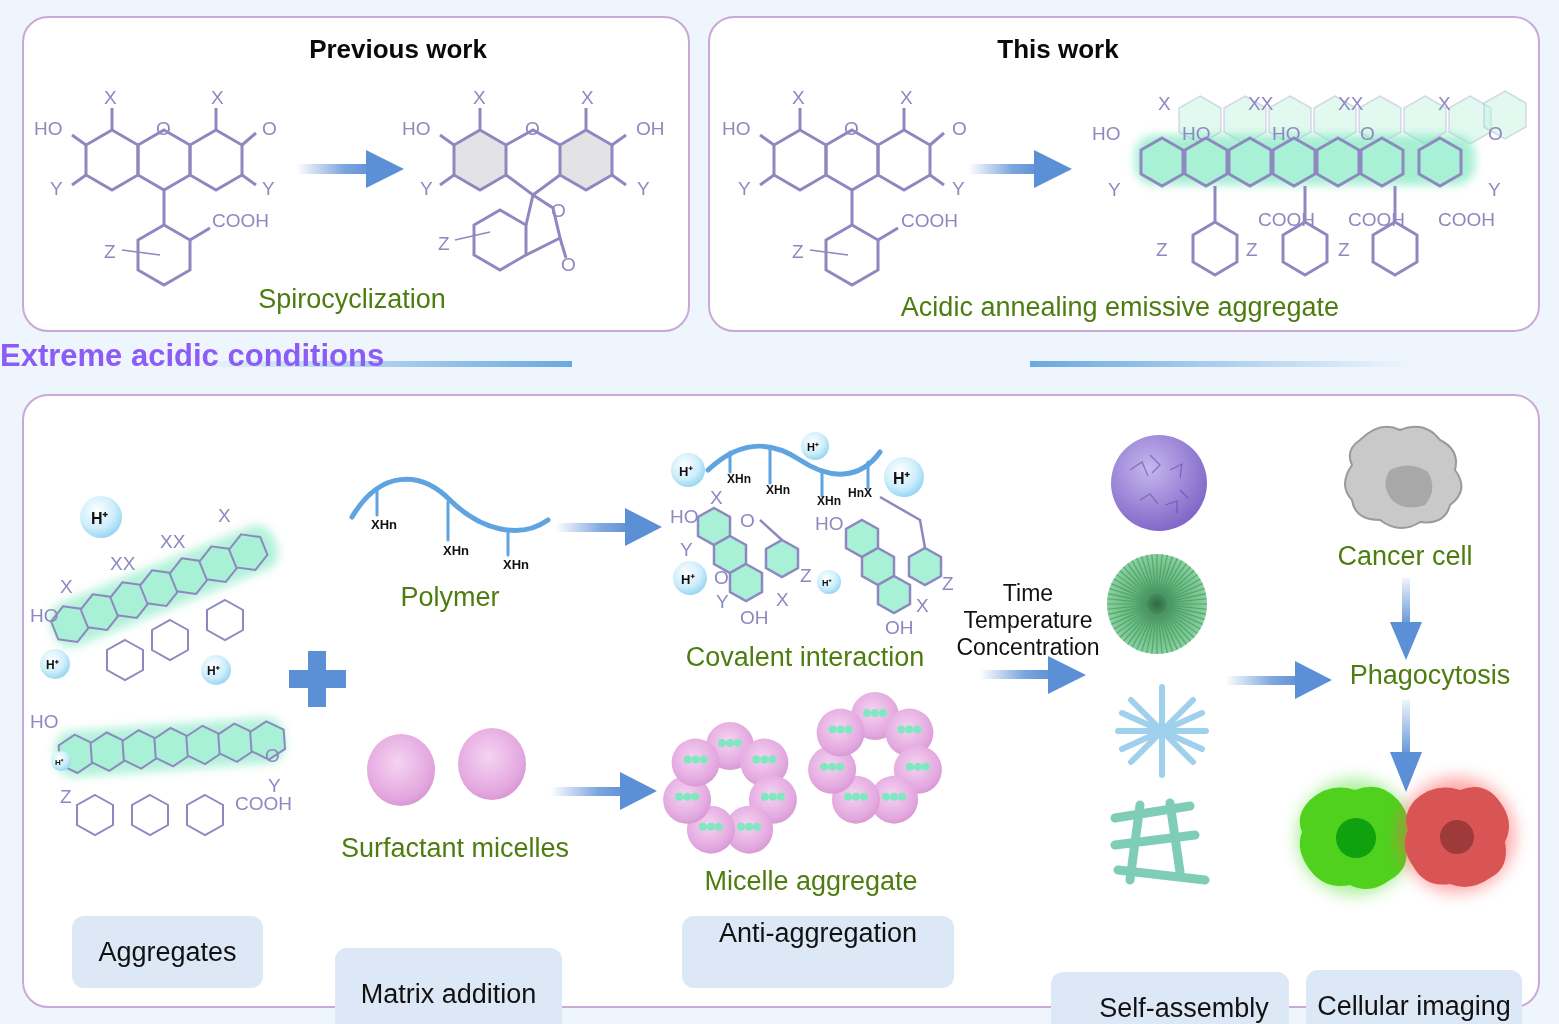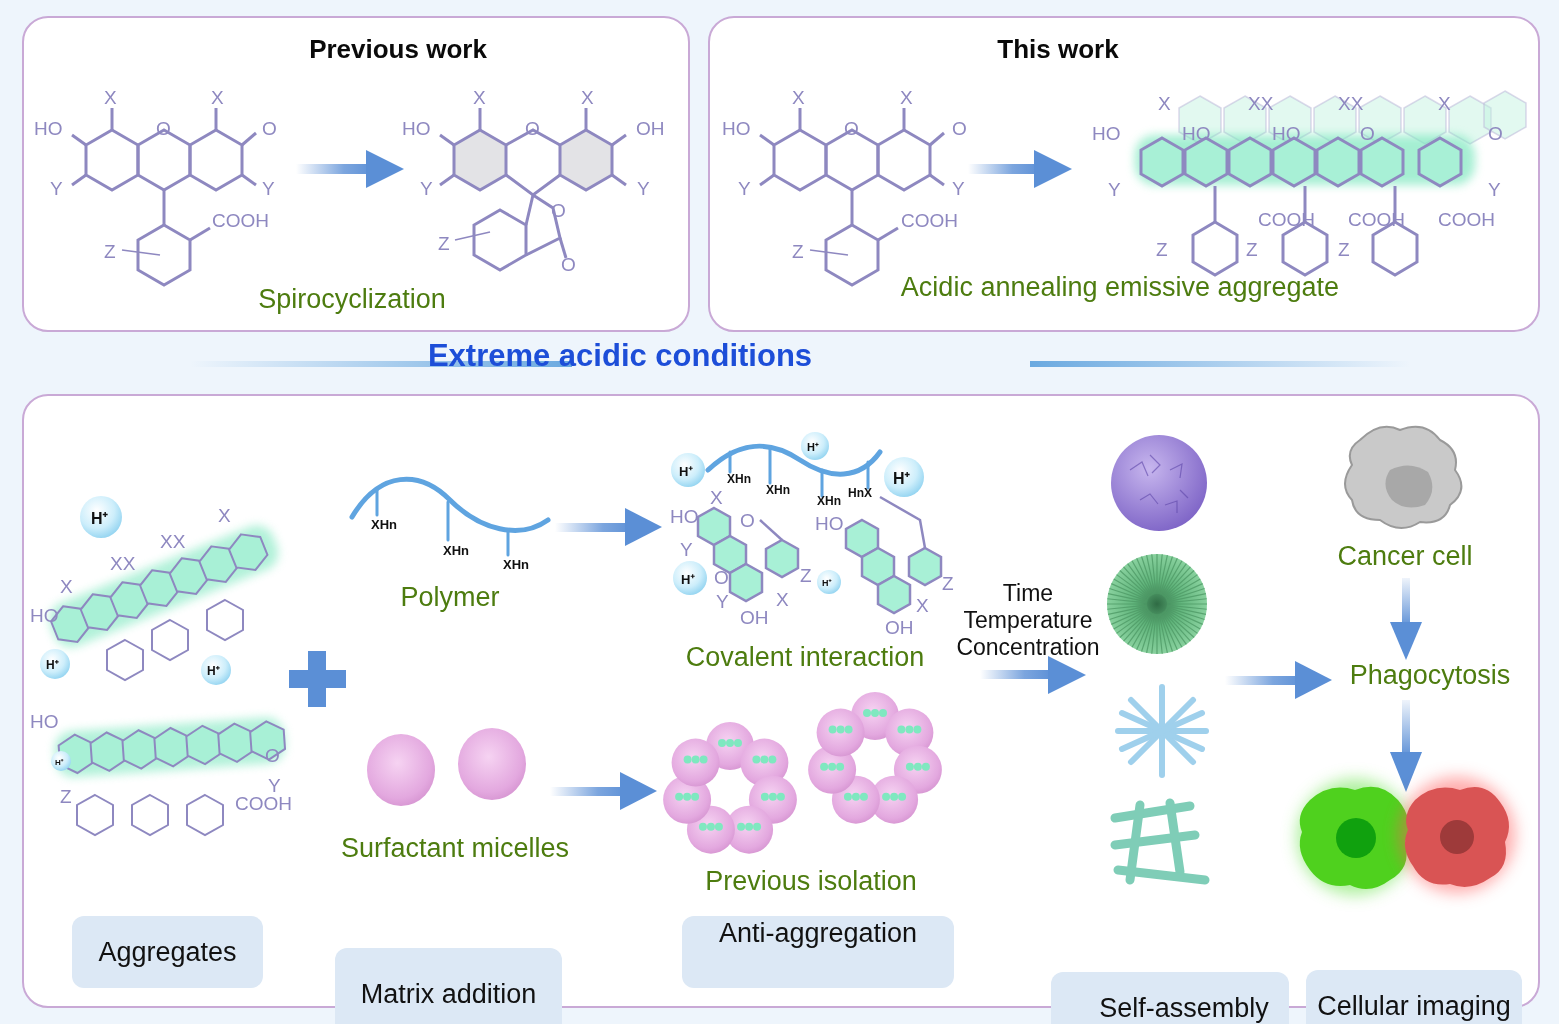--- a/index.html
+++ b/index.html
@@ -12,22 +12,22 @@
   .panel {
     position:absolute; background:#fff;
     border:2.5px solid #c9a9d6; border-radius:26px; box-sizing:border-box;
   }
   .panel-title {
     position:absolute; font-weight:bold; font-size:26px; text-align:center; color:#0a0a0a;
   }
   .caption { position:absolute; font-size:27px; text-align:center; white-space:nowrap; color:#4d7c0f; }
   .small-cap { position:absolute; font-size:23px; text-align:center; line-height:27px; color:#111; }
   .mid-title {
-    position:absolute; left:0; width:1240px; top:338px; text-align:center;
-    font-weight:bold; font-size:31px; color:#1d4ed8;
+    position:absolute; left:0; width:1240px; top:338px; text-align:left;
+    font-weight:bold; font-size:31px; color:#8b5cf6;
   }
   .rule { position:absolute; height:6px; top:361px; }
   .tag {
     position:absolute; background:#dce8f5; border-radius:12px;
     display:flex; align-items:center; justify-content:center; text-align:center;
     font-size:27px; line-height:34px; color:#111;
   }
   svg.layer { position:absolute; left:0; top:0; }
   .mol text { font-family:"Liberation Sans", sans-serif; fill:#8e88c0; font-size:19px; }
   .blk text { font-family:"Liberation Sans", sans-serif; font-weight:bold; fill:#111; }
@@ -36,21 +36,21 @@
 <body>
 
 <div class="panel" style="left:22px;top:16px;width:668px;height:316px;"></div>
 <div class="panel" style="left:708px;top:16px;width:832px;height:316px;"></div>
 <div class="panel" style="left:22px;top:394px;width:1518px;height:614px;"></div>
 
 <div class="panel-title" style="left:22px;width:660px;top:34px;padding-left:46px;">Previous work</div>
 <div class="panel-title" style="left:708px;width:700px;top:34px;">This work</div>
 
 <div class="caption" style="left:22px;width:660px;top:284px;">Spirocyclization</div>
-<div class="caption" style="left:720px;width:800px;top:272px;">Acidic annealing emissive aggregate</div>
+<div class="caption" style="left:720px;width:800px;top:292px;">Acidic annealing emissive aggregate</div>
 
 <div class="rule" style="left:190px;width:382px;background:linear-gradient(90deg,rgba(107,170,226,0),#6aa9e0);"></div>
 <div class="rule" style="left:1030px;width:380px;background:linear-gradient(90deg,#6aa9e0,rgba(107,170,226,0));"></div>
 <div class="mid-title">Extreme acidic conditions</div>
 
 <svg class="layer" width="1559" height="1024">
   <defs>
     <linearGradient id="arrowGrad" x1="0" x2="1" y1="0" y2="0">
       <stop offset="0" stop-color="#5b8fd6" stop-opacity="0"></stop>
       <stop offset="0.6" stop-color="#5b8fd6" stop-opacity="0.8"></stop>
@@ -598,21 +598,21 @@
   <g>
     <circle cx="1457" cy="835" r="58" fill="#ff5a5a" opacity="0.5" filter="url(#cellGlow)"></circle>
     <path d="M1415,800 Q1435,782 1460,790 Q1485,780 1500,802 Q1515,822 1505,842 Q1510,868 1490,878 Q1470,892 1450,884 Q1425,888 1413,866 Q1400,848 1408,830 Q1402,815 1415,800 Z" fill="#d95454"></path>
     <circle cx="1457" cy="837" r="17" fill="#9e3a3a"></circle>
   </g>
 </svg>
 
 <div class="caption" style="left:350px;width:200px;top:582px;">Polymer</div>
 <div class="caption" style="left:655px;width:300px;top:642px;">Covalent interaction</div>
 <div class="caption" style="left:310px;width:290px;top:833px;">Surfactant micelles</div>
-<div class="caption" style="left:680px;width:262px;top:866px;">Previous isolation</div>
+<div class="caption" style="left:680px;width:262px;top:866px;">Micelle aggregate</div>
 
 <div class="small-cap" style="left:948px;width:160px;top:580px;">
   <div>Time</div>
   <div>Temperature</div>
   <div>Concentration</div>
 </div>
 
 <div class="caption" style="left:1305px;width:200px;top:541px;">Cancer cell</div>
 <div class="caption" style="left:1330px;width:200px;top:660px;">Phagocytosis</div>
 

